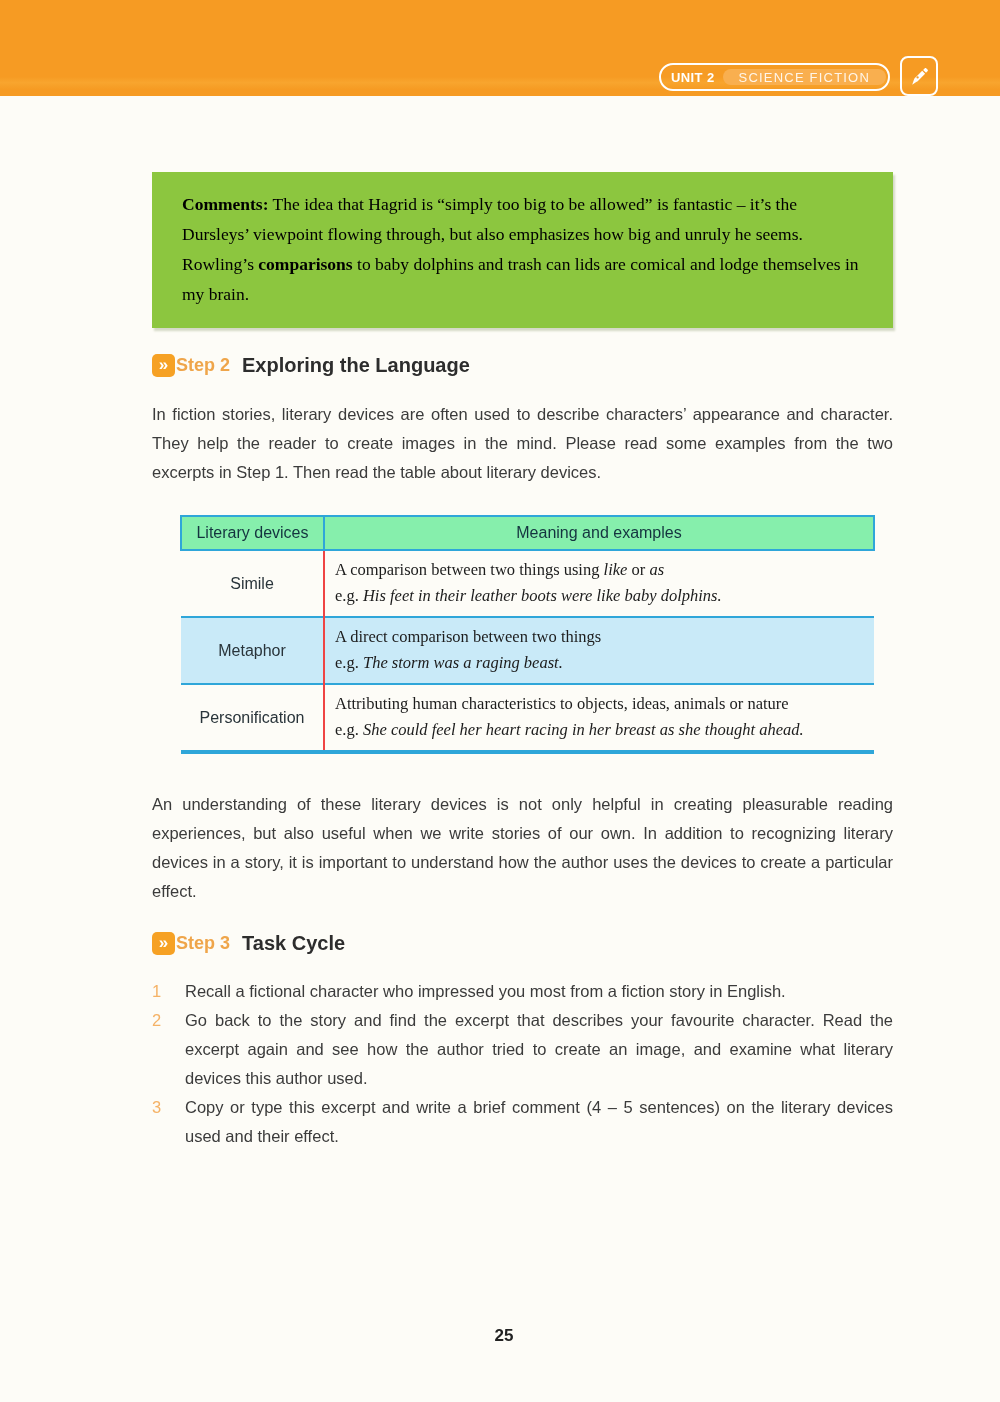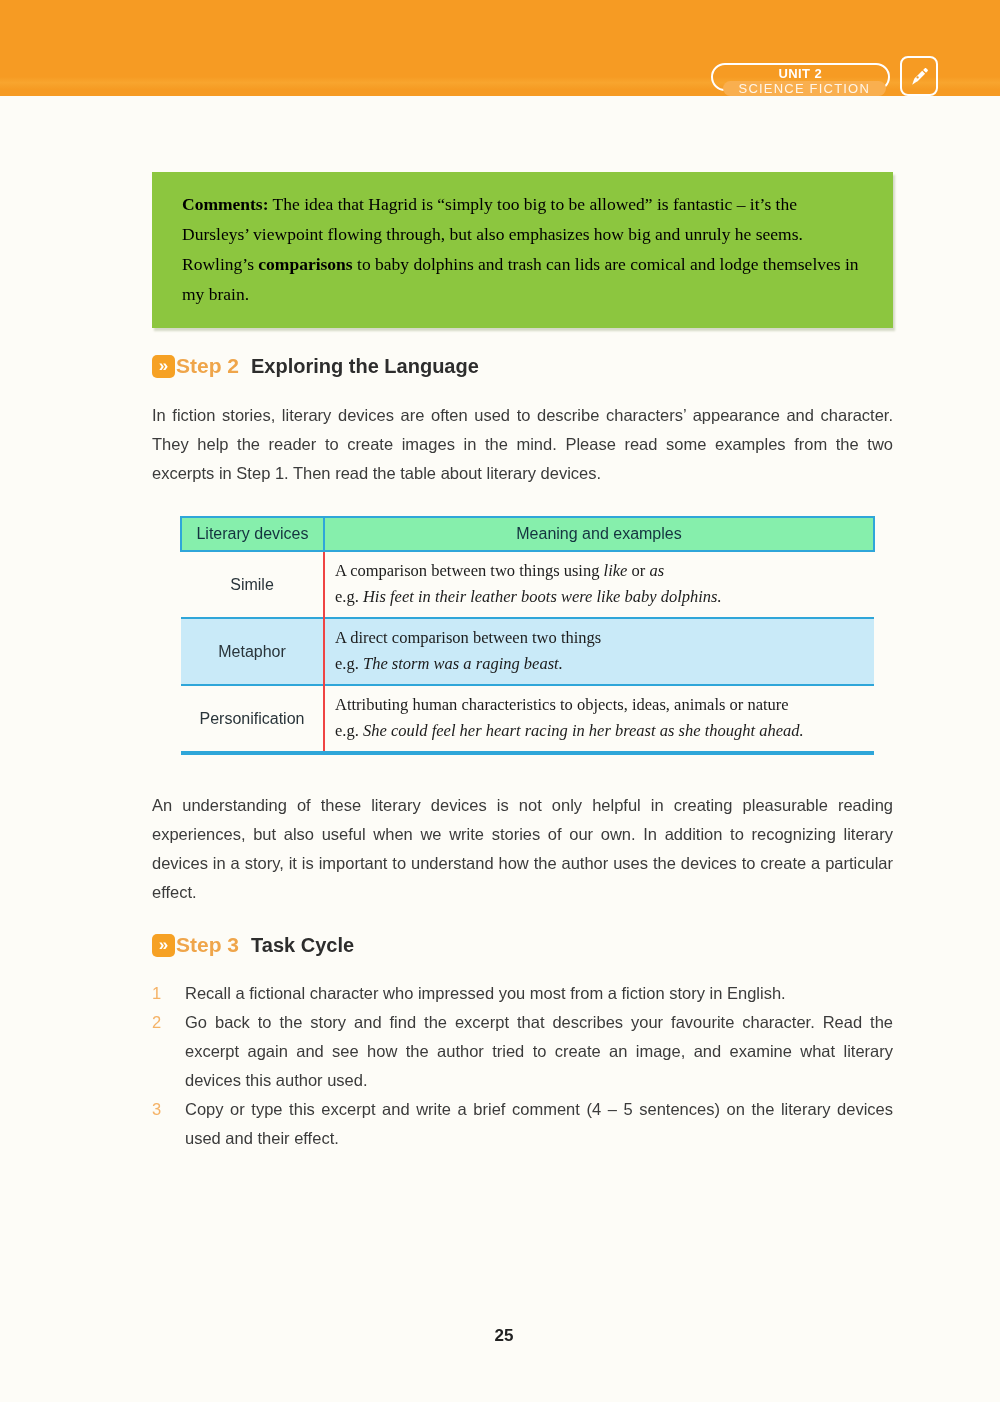--- a/index.html
+++ b/index.html
@@ -15,28 +15,28 @@
   
   .band {
     position:relative;
     height:96px;
     background:linear-gradient(180deg,#F69B23 0%,#F69B23 80%,#F8A52E 86%,#F69B23 93%,#F69B23 100%);
   }
   .unit-badge {
     position:absolute; top:63px; right:110px;
     display:flex; align-items:center;
     border:2px solid #FFFFFF; border-radius:14px;
-    padding:1px 2px 1px 10px; height:22px;flex-direction:column;
+    padding:1px 2px 1px 10px; height:22px;
   }
   .unit-label {
     color:#FFFFFF; font-weight:bold; font-size:13px; letter-spacing:.4px;
     margin-right:8px; white-space:nowrap;
   }
   .unit-pill {
-    background:#F9AF4F; border-radius:10px; height:28px;
+    background:#F9AF4F; border-radius:10px; height:16px;
     display:flex; align-items:center; padding:0 16px;
     color:rgba(255,255,255,.88); font-size:13px; letter-spacing:1.2px; white-space:nowrap;
   }
   .pen-box {
     position:absolute; top:56px; right:62px;
     width:34px; height:36px;
     border:2px solid #FFFFFF; border-radius:8px;
     display:flex; align-items:center; justify-content:center;
   }
 
@@ -54,21 +54,21 @@
   .comments-box b { font-weight:bold; }
 
   .step-heading { display:flex; align-items:center; margin-top:26px; }
   .step-chip {
     width:23px; height:23px; flex:none;
     background:#F6A124; border-radius:5px;
     color:#FFFFFF; font-weight:bold; font-size:17px; line-height:1;
     display:flex; align-items:center; justify-content:center;
     padding-bottom:2px; box-sizing:border-box;
   }
-  .step-label { color:#EFA54A; font-weight:bold; font-size:21px; margin-left:1px; }
+  .step-label { color:#EFA54A; font-weight:bold; font-size:18px; margin-left:1px; }
   .step-title { color:#2D2D2D; font-weight:bold; font-size:20px; margin-left:12px; }
 
   .body-text {
     margin:23px 0 0 0;
     font-size:16.5px; line-height:29px; color:#3B3B3B;
     text-align:justify;
   }
 
   .quote-list {
     margin:28px 0 0 0; padding:0 0 0 52px; list-style:none;

